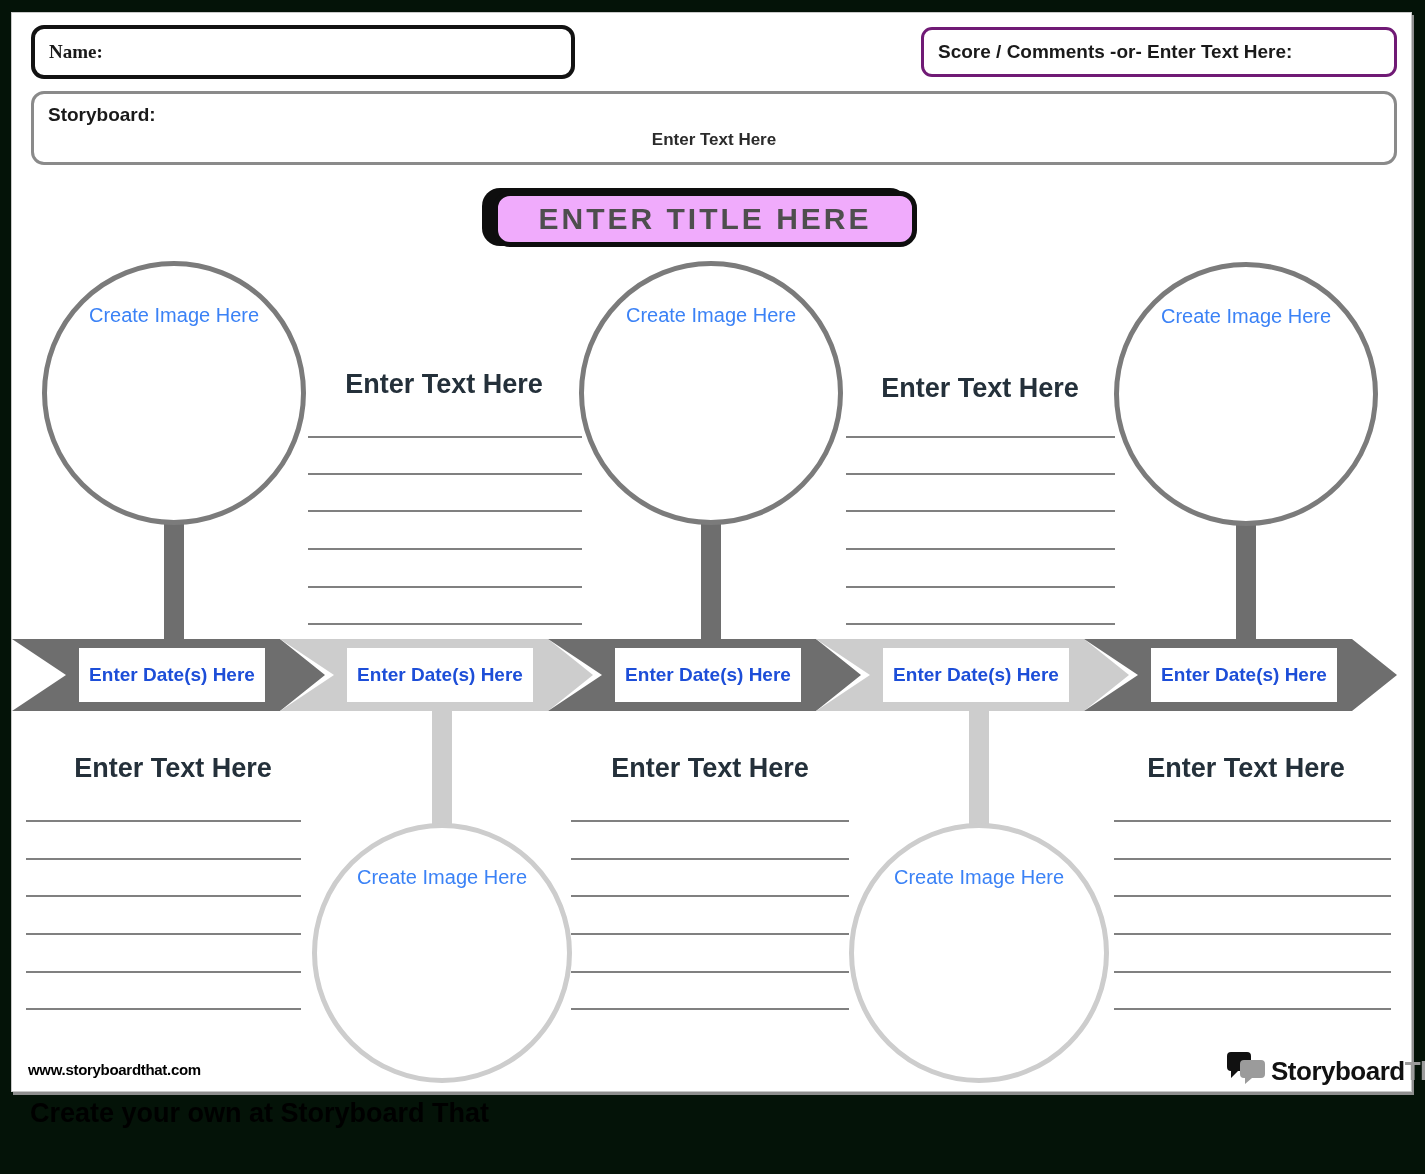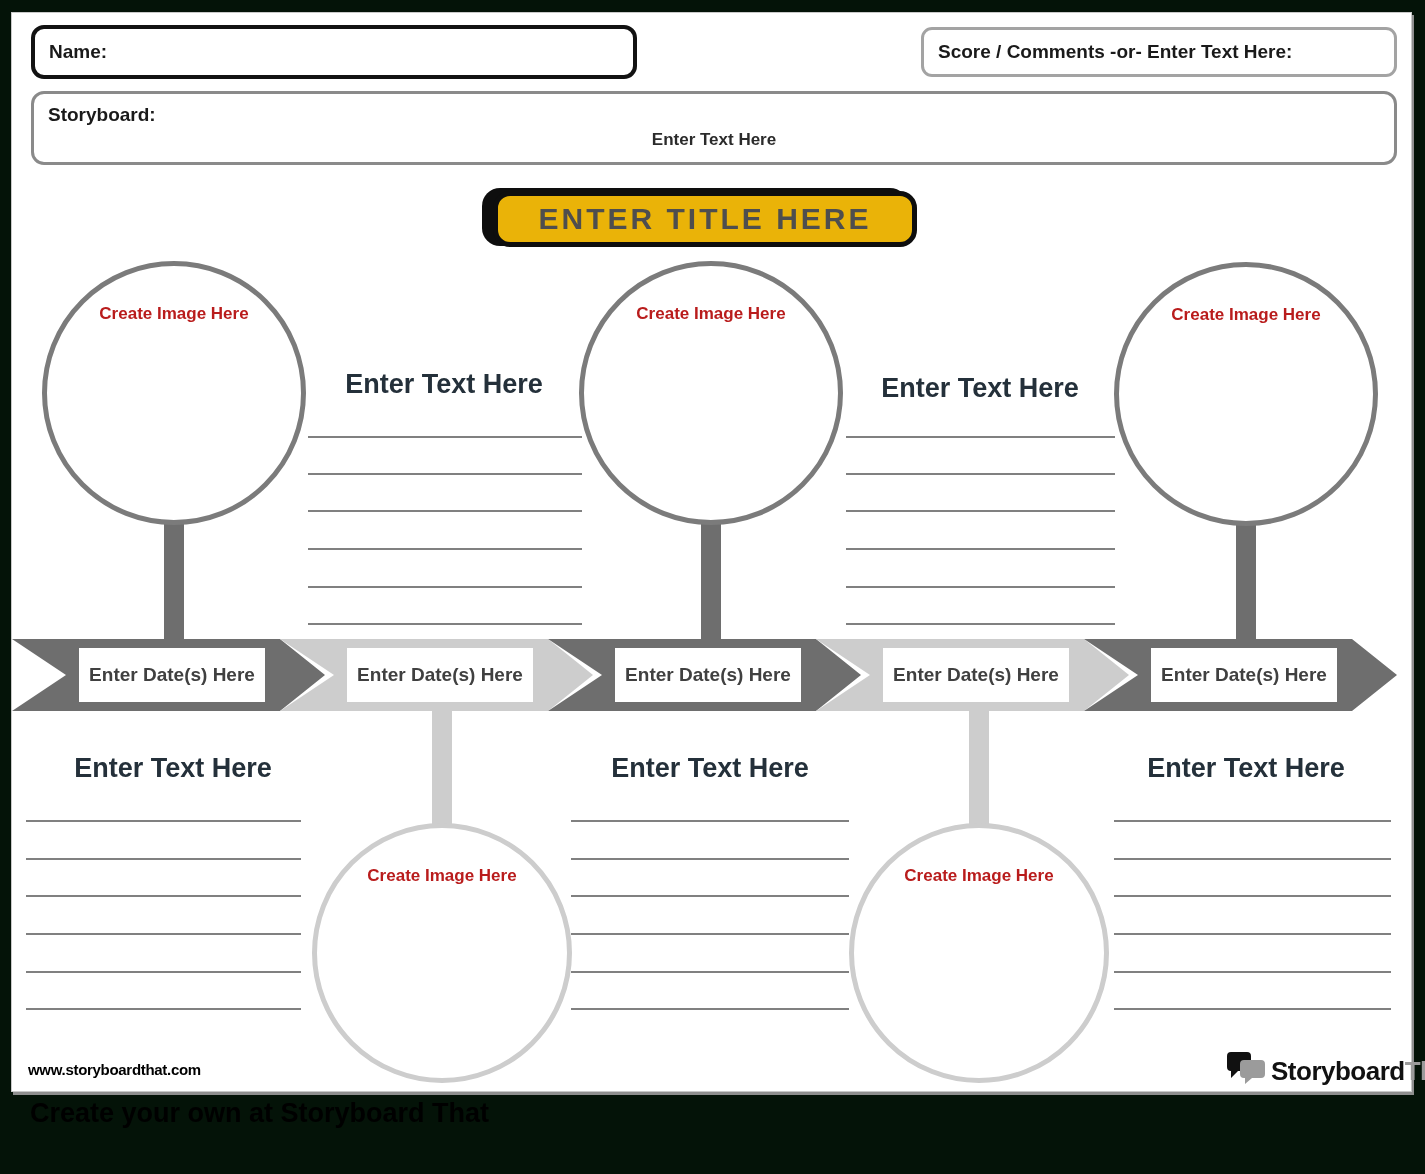--- a/index.html
+++ b/index.html
@@ -11,67 +11,67 @@
     overflow:hidden;
   }
   .page {
     position:absolute; left:11px; top:12px; width:1401px; height:1080px;
     background:#ffffff;
     border:1px solid #c9c9c9;
     box-shadow:2px 3px 0 #8f8f8f;
   }
   
   .hbox { position:absolute; background:#fff; }
-  .name-box   { left:19px; top:12px;  width:606px; height:54px; border:4px solid #121212; border-radius:13px; }
+  .name-box   { left:19px; top:12px;  width:544px; height:54px; border:4px solid #121212; border-radius:13px;font-family:Liberation Serif, serif; }
   .date-box   { left:561px; top:14px; width:328px; height:50px; border:3px solid #8a8a8a; border-radius:11px; }
-  .score-box  { left:909px; top:14px; width:476px; height:50px; border:3px solid #a3a3a3; border-radius:11px; }
+  .score-box  { left:909px; top:14px; width:476px; height:50px; border:3px solid #701a75; border-radius:11px; }
   .dir-box    { left:19px; top:78px;  width:1366px; height:74px; border:3px solid #8a8a8a; border-radius:13px; }
   .hlabel {
     position:absolute; left:14px; top:50%; transform:translateY(-50%);
     font-weight:bold; font-size:19px; color:#1a1a1a; white-space:nowrap;
   }
   .dir-label { position:absolute; left:14px; top:10px; font-weight:bold; font-size:19px; color:#1a1a1a; }
   .dir-text  { position:absolute; left:0; right:0; top:36px; text-align:center;
                font-size:17px; font-weight:bold; color:#2b2b2b; }
   
   .title-box {
     position:absolute; left:481px; top:178px; width:424px; height:56px;
-    background:#eab308; border:5px solid #0e0e0e; border-radius:17px;
+    background:#f0abfc; border:5px solid #0e0e0e; border-radius:17px;
     box-shadow:-10px -2px 0 1px #0e0e0e;
     display:flex; align-items:center; justify-content:center;
   }
   .title-text {
     font-weight:bold; font-size:30px; letter-spacing:3px; color:#4e4e4e; white-space:nowrap;
   }
   
   .stem { position:absolute; width:20px; z-index:1; }
   .stem.dark  { background:#6e6e6e; }
   .stem.light { background:#cdcdcd; }
   .circle {
     position:absolute; width:264px; height:264px; border-radius:50%;
     background:#fff; z-index:2; text-align:center;
   }
   .circle.dark  { border:5px solid #7b7b7b; }
   .circle.light { border:5px solid #cdcdcd; width:260px; height:260px; }
   .circle-label {
     display:inline-block; margin-top:38px;
-    font-weight:bold; font-size:17px; color:#b91c1c;
+    font-weight:normal; font-size:20px; color:#3b82f6;
   }
   
   .arrow-seg {
     position:absolute; top:626px; width:313px; height:72px; z-index:3;
     clip-path:polygon(0 0, 268px 0, 313px 36px, 268px 72px, 0 72px, 54px 36px);
   }
   .arrow-seg.dark  { background:#6e6e6e; }
   .arrow-seg.light { background:#cdcdcd; }
   .date-chip {
     position:absolute; top:635px; width:186px; height:54px; background:#ffffff; z-index:4;
     display:flex; align-items:center; justify-content:center;
   }
-  .date-chip span { font-weight:bold; font-size:19px; color:#404040; white-space:nowrap;text-align:right; }
+  .date-chip span { font-weight:bold; font-size:19px; color:#1d4ed8; white-space:nowrap;text-align:right; }
   
   .sec-header {
     position:absolute; font-weight:bold; font-size:27px; color:#24303a;
     transform:translateX(-50%); white-space:nowrap; z-index:2;
   }
   .wline { position:absolute; height:2px; background:#808080; z-index:1; }
   
   .website {
     position:absolute; left:16px; top:1048px;
     font-weight:bold; font-size:15px; color:#000;

